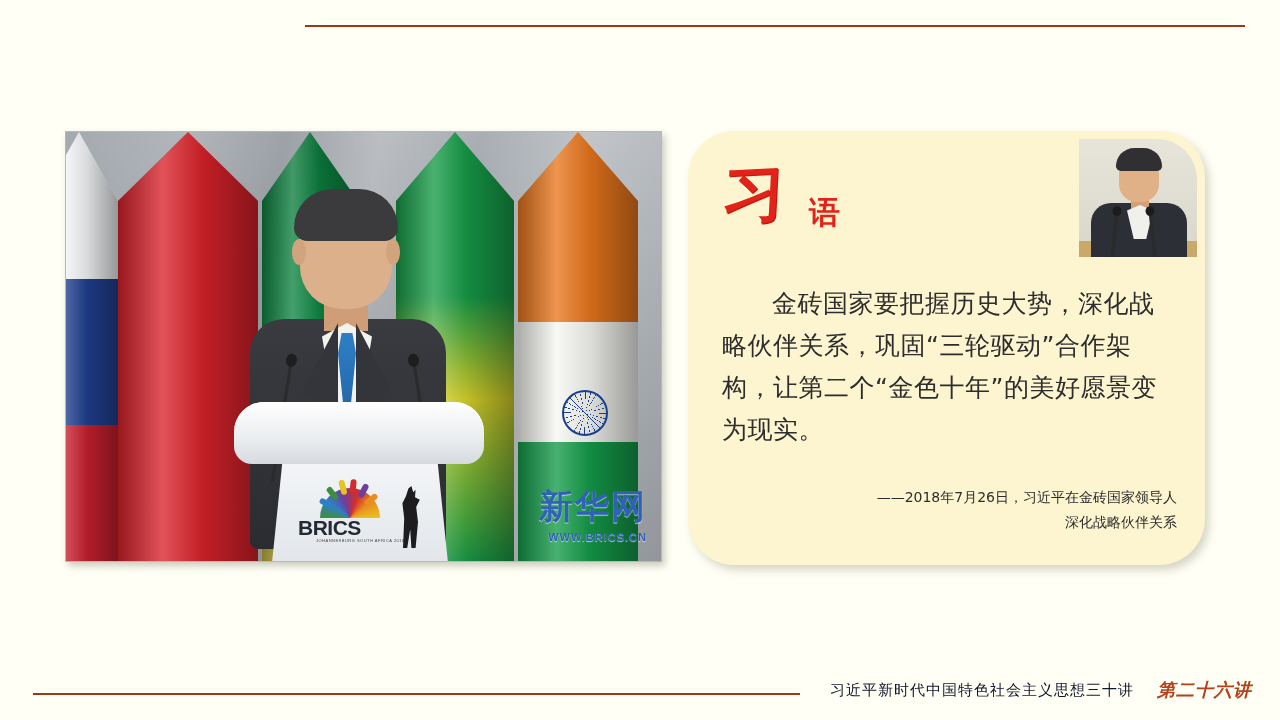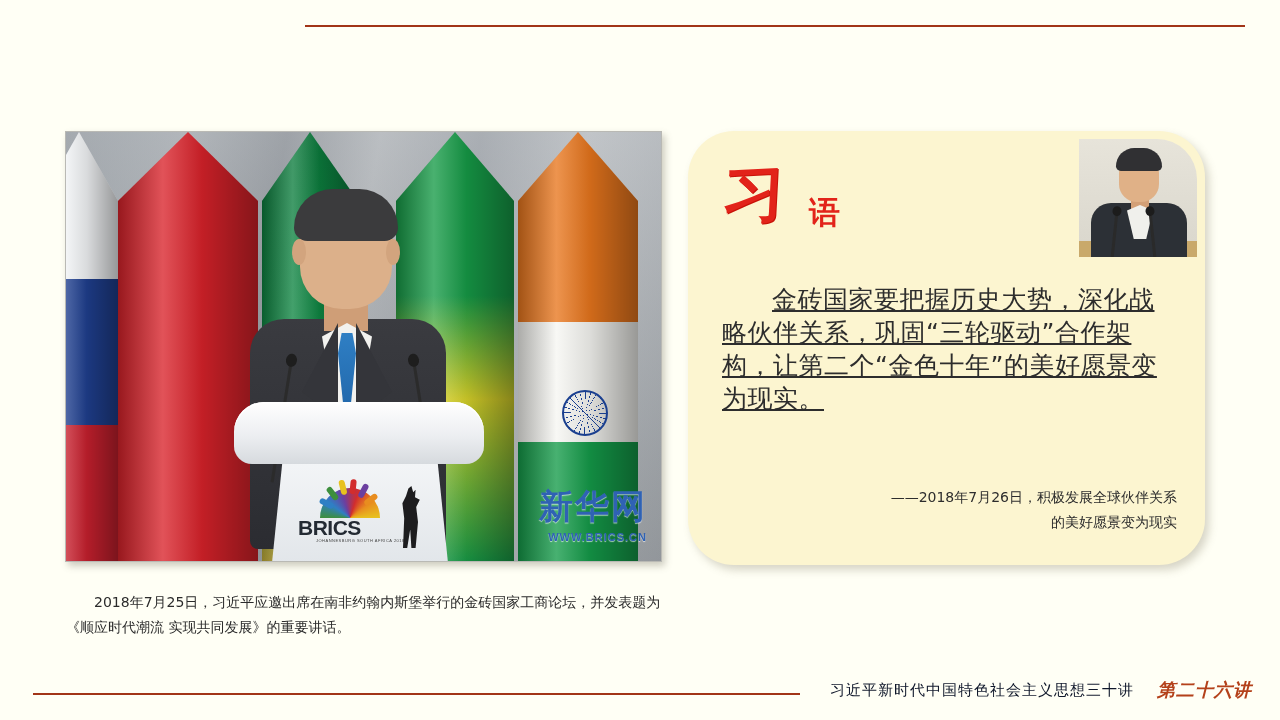--- a/index.html
+++ b/index.html
@@ -224,26 +224,25 @@
   .p-mic1::before{content:"";position:absolute;left:-3px;top:-7px;width:9px;height:10px;background:#1c1c1c;border-radius:50%;}
   .p-mic2{position:absolute;left:72px;top:74px;width:3px;height:44px;background:#2a2a2a;transform:rotate(-6deg);}
   .p-mic2::before{content:"";position:absolute;left:-3px;top:-7px;width:9px;height:10px;background:#1c1c1c;border-radius:50%;}
   .p-desk{position:absolute;left:0;bottom:0;width:118px;height:16px;background:#c9a96b;}
 
   .quote-text {
     position: absolute;
     left: 34px; top: 152px;
     width: 450px;
     font-size: 25px;
-    line-height: 33px;
+    line-height: 42px;
     color: #2d2d2d;
     text-indent: 50px;
     letter-spacing: 0.5px;
     font-family: "DejaVu Sans", "Liberation Sans", sans-serif;
-    text-decoration: underline;
   }
   .quote-source {
     position: absolute;
     right: 28px; top: 354px;
     width: 400px;
     text-align: right;
     font-size: 14px;
     line-height: 25px;
     color: #2d2d2d;
     font-family: "DejaVu Sans", "Liberation Sans", sans-serif;
@@ -345,43 +344,42 @@
         </div>
       </div>
 
       <div class="watermark">
         <div class="wm-cn">新华网</div>
         <div class="wm-en">WWW.BRICS.CN</div>
       </div>
     </div>
   </div>
 
-  <div class="caption">2018年7月25日，习近平应邀出席在南非约翰内斯堡举行的金砖国家工商论坛，并发表题为《顺应时代潮流 实现共同发展》的重要讲话。</div>
 
   <div class="quote-card">
     <div class="xi-logo">
       <div class="xi-big">习</div>
       <div class="xi-small">语</div>
     </div>
 
     <div class="portrait">
       <div class="p-desk"></div>
       <div class="p-body"></div>
       <div class="p-neck"></div>
       <div class="p-shirt"></div>
       <div class="p-head"></div>
       <div class="p-hair"></div>
       <div class="p-mic1"></div>
       <div class="p-mic2"></div>
     </div>
 
     <div class="quote-text">金砖国家要把握历史大势，深化战略伙伴关系，巩固“三轮驱动”合作架构，让第二个“金色十年”的美好愿景变为现实。</div>
     <div class="quote-source">
-      <div>——2018年7月26日，积极发展全球伙伴关系</div>
-      <div>的美好愿景变为现实</div>
+      <div>——2018年7月26日，习近平在金砖国家领导人</div>
+      <div>深化战略伙伴关系</div>
     </div>
   </div>
 
   <div class="footer-rule"></div>
   <div class="footer-book">习近平新时代中国特色社会主义思想三十讲</div>
   <div class="footer-lecture">第二十六讲</div>
 
 </div>
 
 </body></html>

